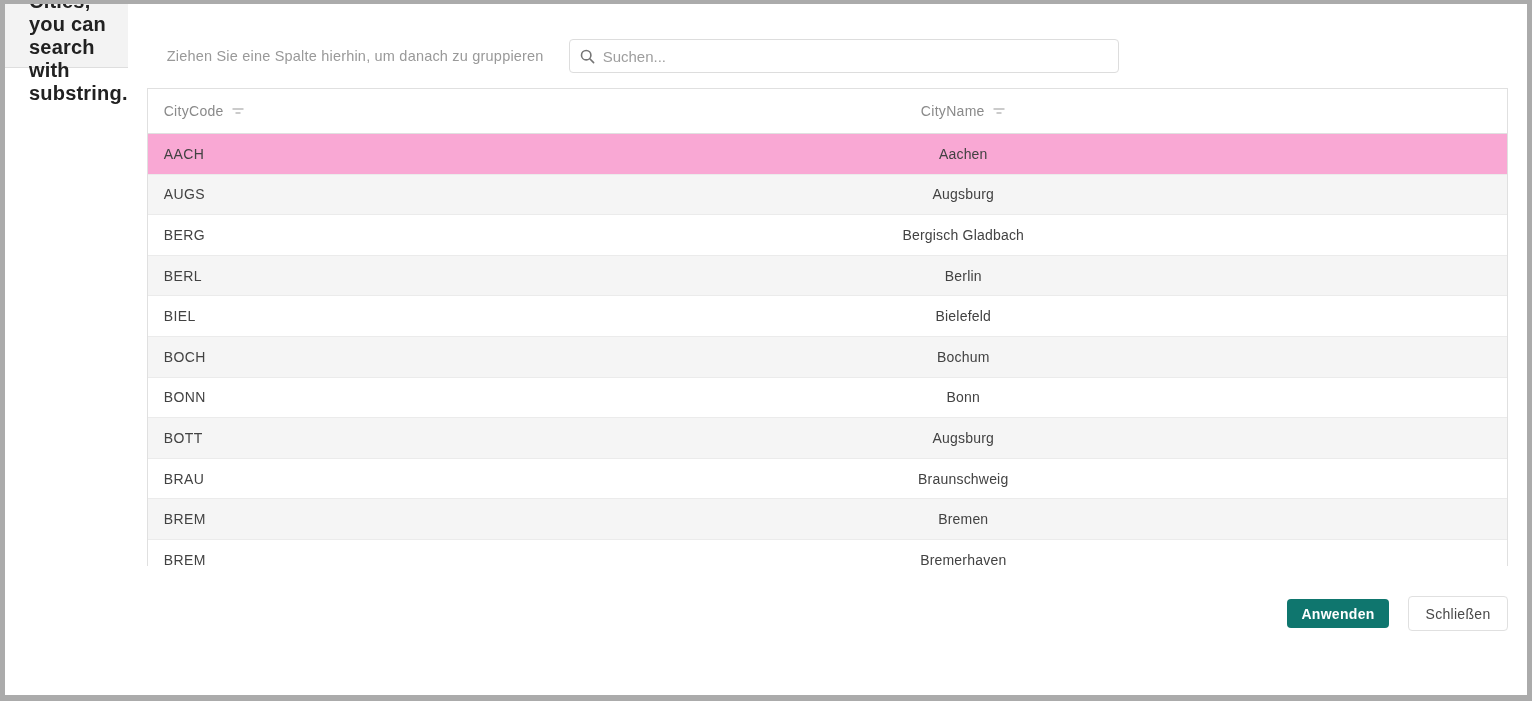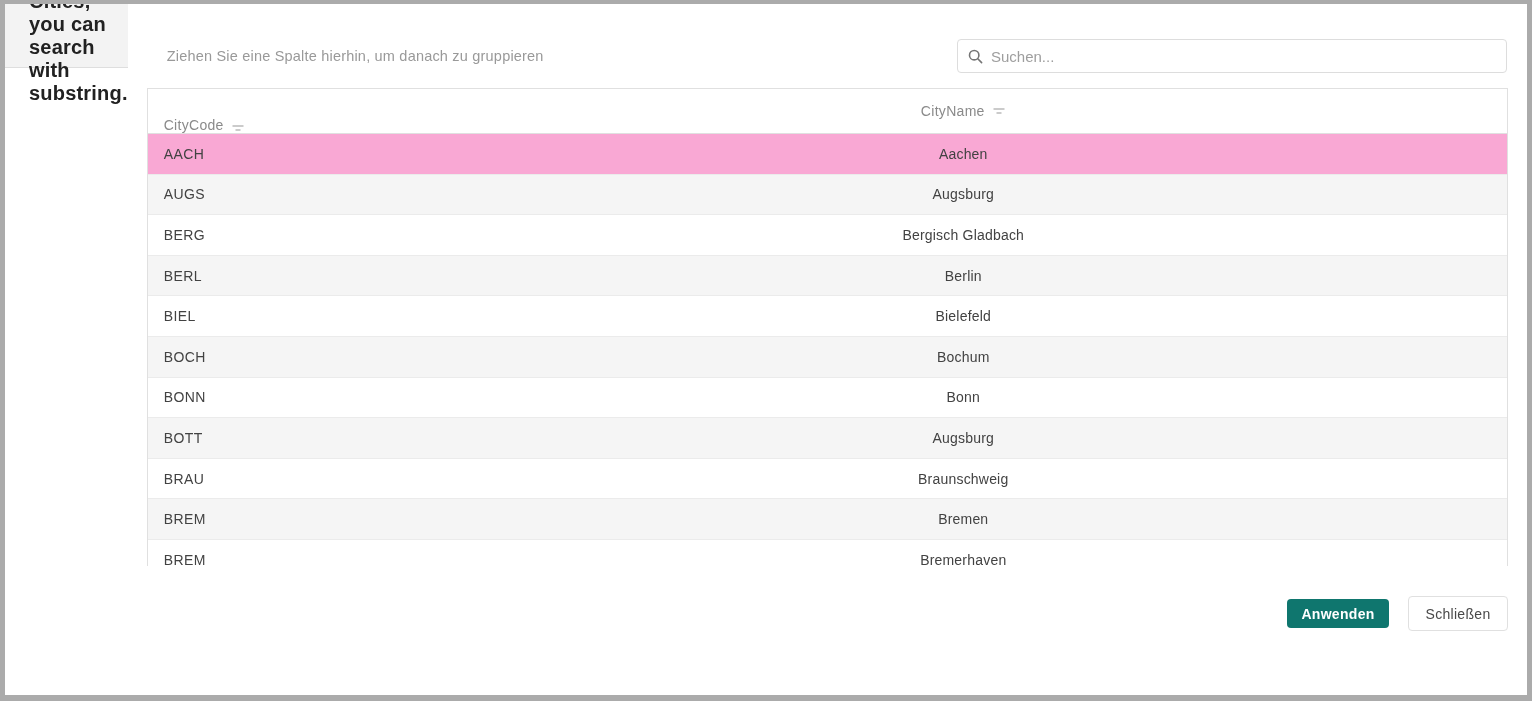--- a/index.html
+++ b/index.html
@@ -28,21 +28,21 @@
 
   .body {
     flex: 1 1 auto;
     padding: 0 19px;
     display: flex; flex-direction: column;
     overflow: hidden;
   }
 
   .toolbar {
     margin-top: 35px; height: 34px;
-    display: flex; align-items: center; justify-content: space-between; gap: 25px;
+    display: flex; align-items: center;  gap: 25px;
   }
   .group-panel {
     margin-left: 20px;
     font-size: 14.5px; color: #999999; letter-spacing: 0.2px;
   }
   .searchbox {
     width: 550px; height: 34px; margin-right: 1px;
     border: 1px solid #dddddd; border-radius: 4px;
     background: #ffffff;
     display: flex; align-items: center;
@@ -68,21 +68,21 @@
   .grid-header {
     display: flex; height: 45px;
     border-bottom: 1px solid #e0e0e0;
     background: #ffffff;
   }
   .hcell {
     display: flex; align-items: center;
     font-size: 14px; color: #8a8a8a; letter-spacing: 0.3px;
     cursor: pointer;
   }
-  .hcell.col-code { width: 20%; padding-left: 16px; align-items: flex-end; }
+  .hcell.col-code { width: 20%; padding-left: 16px; }
   .hcell.col-name { width: 80%; justify-content: center; }
   .filter-icon { margin-left: 7px; display: inline-flex; }
 
   .row {
     display: flex; height: 40.6px;
     border-bottom: 1px solid #ebebeb;
     background: #ffffff;
     cursor: pointer;
   }
   .row.alt { background: #f5f5f5; }

